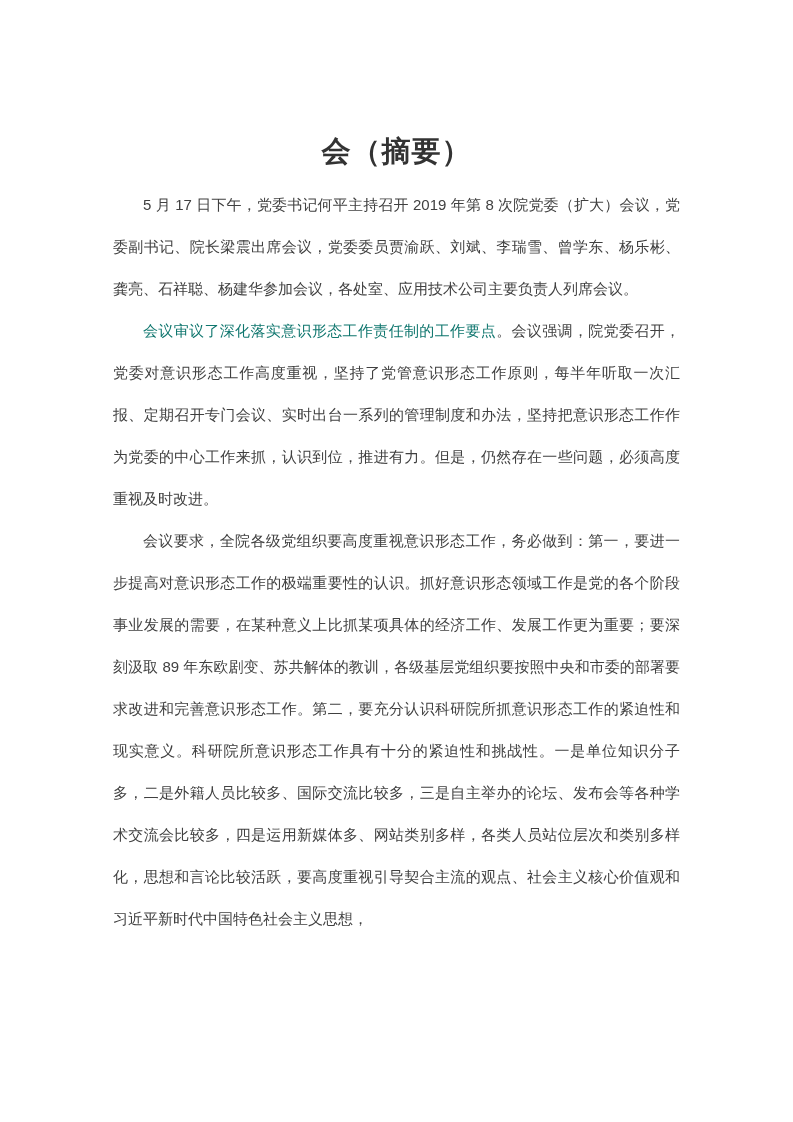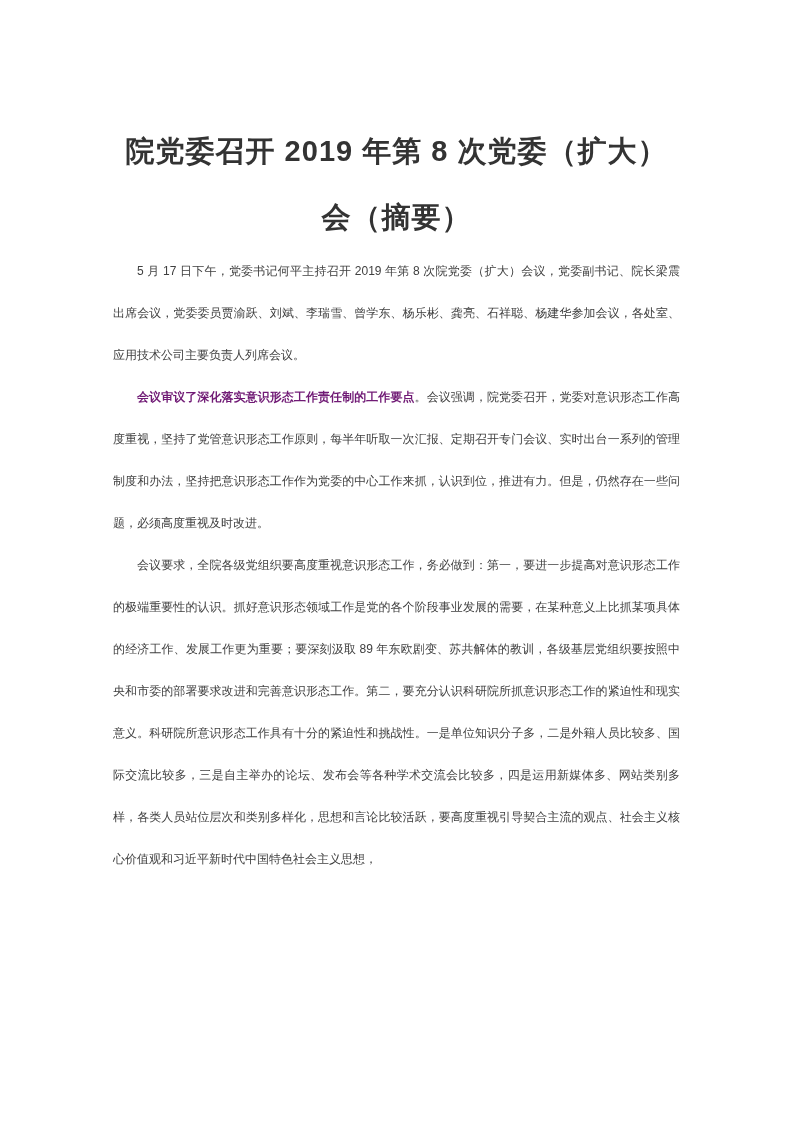--- a/index.html
+++ b/index.html
@@ -26,40 +26,39 @@
     line-height: 66px;
     font-weight: 700;
     color: #333333;
     letter-spacing: 1px;
   }
   .title-line {
     display: block;
   }
   .para {
     margin: 0;
-    font-size: 12px;
+    font-size: 15px;
     line-height: 42px;
     color: #404040;
     text-align: justify;
     text-indent: 2em;
     word-break: break-all;
   }
   .para .bold-run {
-    font-weight: 700;
-    color: #701a75;
+    font-weight: 400;
+    color: #0f766e;
   }
 </style>
 </head>
 <body>
 
 <div class="page">
   <div class="content">
 
     <h1 class="doc-title">
-      <span class="title-line">院党委召开 2019 年第 8 次党委（扩大）</span>
       <span class="title-line">会（摘要）</span>
     </h1>
 
     <p class="para">
       <span>5 月 17 日下午，党委书记何平主持召开 2019 年第 8 次院党委（扩大）会议，党委副书记、院长梁震出席会议，党委委员贾渝跃、刘斌、李瑞雪、曾学东、杨乐彬、龚亮、石祥聪、杨建华参加会议，各处室、应用技术公司主要负责人列席会议。</span>
     </p>
 
     <p class="para">
       <span class="bold-run">会议审议了深化落实意识形态工作责任制的工作要点</span><span>。会议强调，院党委召开，党委对意识形态工作高度重视，坚持了党管意识形态工作原则，每半年听取一次汇报、定期召开专门会议、实时出台一系列的管理制度和办法，坚持把意识形态工作作为党委的中心工作来抓，认识到位，推进有力。但是，仍然存在一些问题，必须高度重视及时改进。</span>
     </p>

